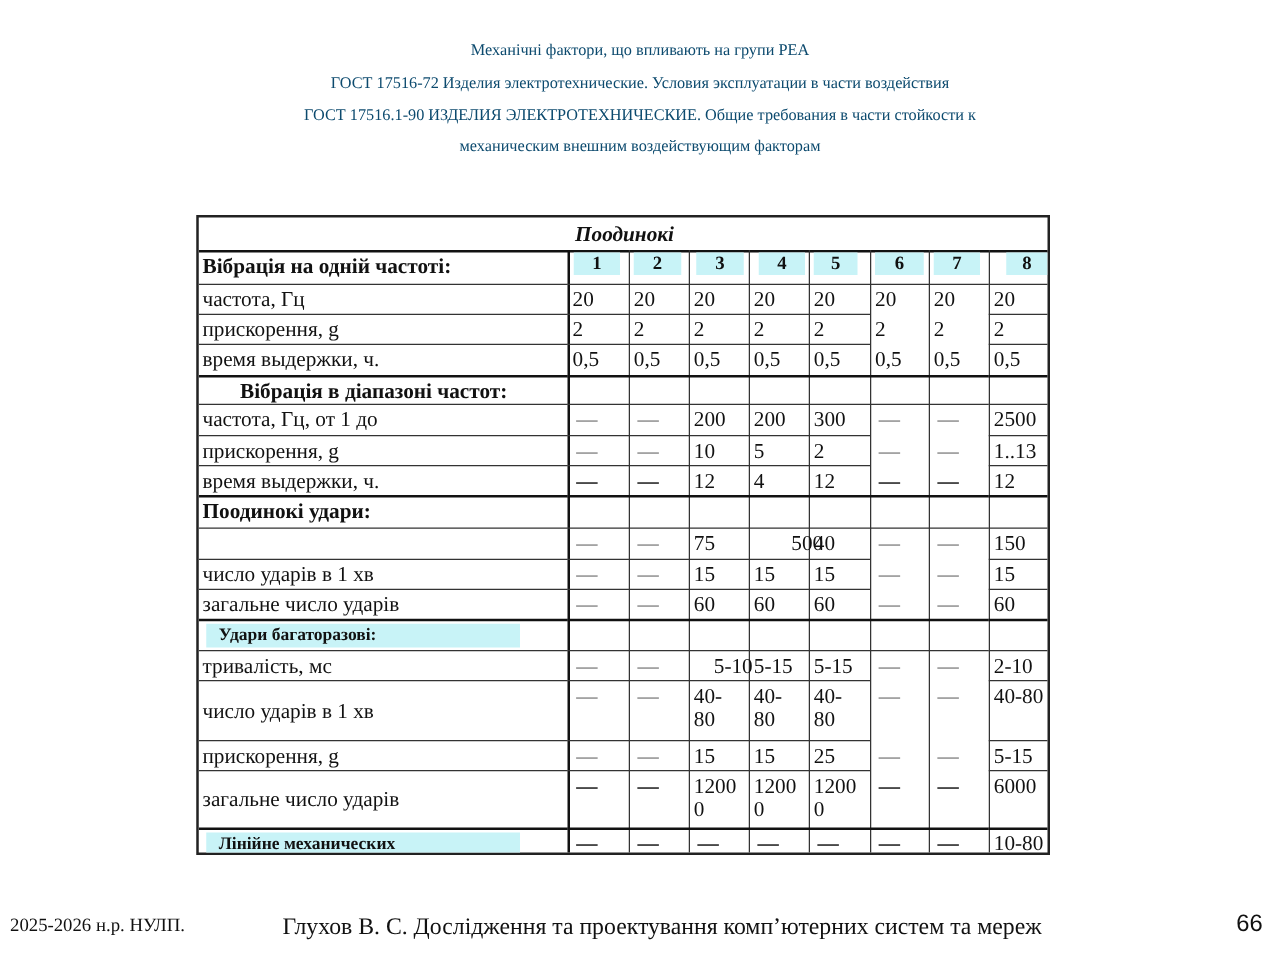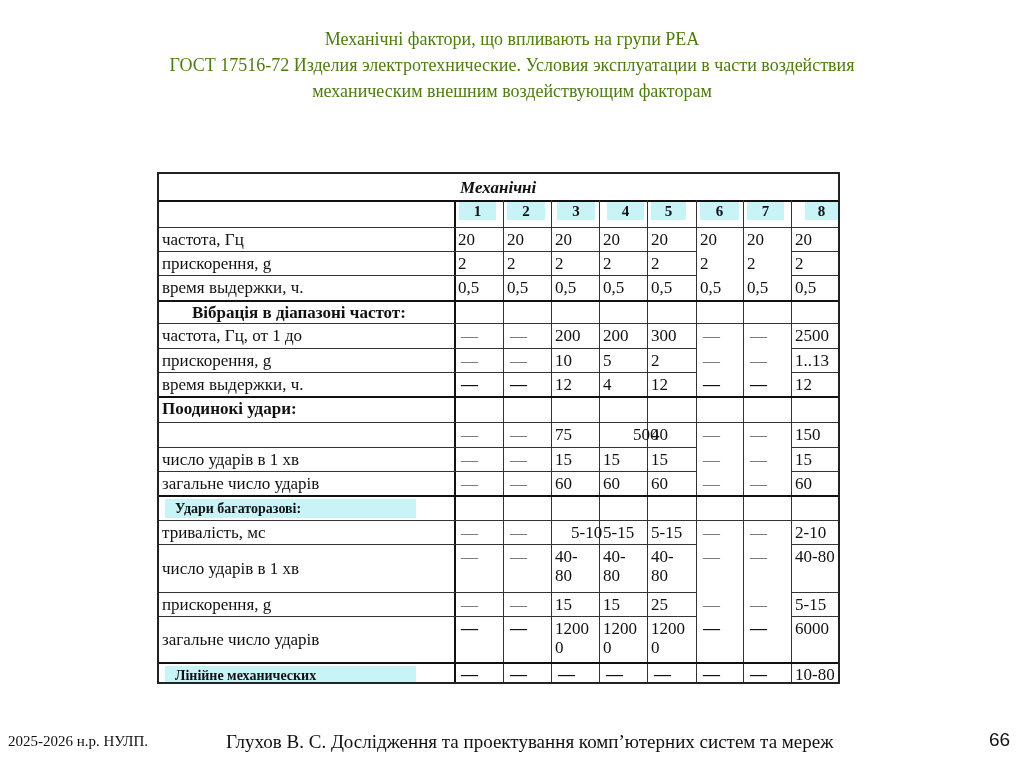--- a/index.html
+++ b/index.html
@@ -2,21 +2,21 @@
 <html><head>
 <meta charset="utf-8">
 <style>
   html, body { margin: 0; padding: 0; background: #ffffff; }
   body {
     width: 1024px; height: 767px; position: relative; overflow: hidden;
     font-family: "Liberation Serif", "DejaVu Serif", serif; color: #111;
   }
   .title-block {
     position: absolute; left: 0; top: 27px; width: 1024px;
-    text-align: center; font-size: 18px; line-height: 25.8px; color: #4d7c0f;
+    text-align: center; font-size: 13px; line-height: 25.8px; color: #0c4a6e;
   }
   .title-block div { white-space: nowrap; }
 
   .tbl {
     position: absolute; left: 157px; top: 172px; width: 683px; height: 512px;
     border: 2px solid #222; border-bottom: 2px solid #222; box-sizing: border-box;
     overflow: hidden; background: #fff;
   }
   .hline { position: absolute; height: 1px; background: #333; }
   .hline.thick { height: 2px; background: #111; }
@@ -50,25 +50,26 @@
     position: absolute; left: 989px; top: 729px; font-family: "Liberation Sans", sans-serif;
     font-size: 19px;
   }
 </style>
 </head>
 <body>
 
 <div class="title-block">
   <div>Механічні фактори, що впливають на групи РЕА</div>
   <div>ГОСТ 17516-72 Изделия электротехнические.  Условия эксплуатации в части воздействия</div>
+  <div>ГОСТ 17516.1-90 ИЗДЕЛИЯ ЭЛЕКТРОТЕХНИЧЕСКИЕ. Общие требования в части стойкости к</div>
   <div>механическим внешним воздействующим факторам</div>
 </div>
 
 <div class="tbl" id="tbl">
-    <div class="cell group-head" style="left: 299px; top: 4px;">Механічні</div>
+    <div class="cell group-head" style="left: 299px; top: 4px;">Поодинокі</div>
     <div class="hline thick" style="left: 0px; top: 26px; width: 683px; height: 2px;"></div>
     <div class="vline thick" style="left: 295px; top: 26px; width: 2px; height: 486px;"></div>
     <div class="vline" style="left: 344px; top: 26px; width: 1px; height: 486px;"></div>
     <div class="vline" style="left: 392px; top: 26px; width: 1px; height: 486px;"></div>
     <div class="vline" style="left: 440px; top: 26px; width: 1px; height: 486px;"></div>
     <div class="vline" style="left: 488px; top: 26px; width: 1px; height: 486px;"></div>
     <div class="vline" style="left: 537px; top: 26px; width: 1px; height: 486px;"></div>
     <div class="vline" style="left: 584px; top: 26px; width: 1px; height: 486px;"></div>
     <div class="vline" style="left: 632px; top: 26px; width: 1px; height: 486px;"></div>
     <div class="hline" style="left: 0px; top: 53px; width: 295px;"></div>
@@ -131,20 +132,21 @@
     <div class="hline thick" style="left: 632px; top: 488px; width: 51px;"></div>
     <div class="hline thick" style="left: 537px; top: 488px; width: 95px;"></div>
     <div class="badge" style="left: 300px; top: 28px; width: 37px;">1</div>
     <div class="badge" style="left: 348px; top: 28px; width: 38px;">2</div>
     <div class="badge" style="left: 398px; top: 28px; width: 38px;">3</div>
     <div class="badge" style="left: 448px; top: 28px; width: 37px;">4</div>
     <div class="badge" style="left: 492px; top: 28px; width: 35px;">5</div>
     <div class="badge" style="left: 541px; top: 28px; width: 39px;">6</div>
     <div class="badge" style="left: 588px; top: 28px; width: 37px;">7</div>
     <div class="badge" style="left: 646px; top: 28px; width: 33px;">8</div>
+    <div class="cell label bold" style="left: 1px; top: 29px;">Вібрація на одній частоті:</div>
     <div class="cell label" style="left: 1px; top: 56px;">частота, Гц</div>
     <div class="cell" style="white-space: pre; left: 297px; top: 56px;">20</div>
     <div class="cell" style="white-space: pre; left: 346px; top: 56px;">20</div>
     <div class="cell" style="white-space: pre; left: 394px; top: 56px;">20</div>
     <div class="cell" style="white-space: pre; left: 442px; top: 56px;">20</div>
     <div class="cell" style="white-space: pre; left: 490px; top: 56px;">20</div>
     <div class="cell" style="white-space: pre; left: 539px; top: 56px;">20</div>
     <div class="cell" style="white-space: pre; left: 586px; top: 56px;">20</div>
     <div class="cell" style="white-space: pre; left: 634px; top: 56px;">20</div>
     <div class="cell label" style="left: 1px; top: 80px;">прискорення, g</div>

